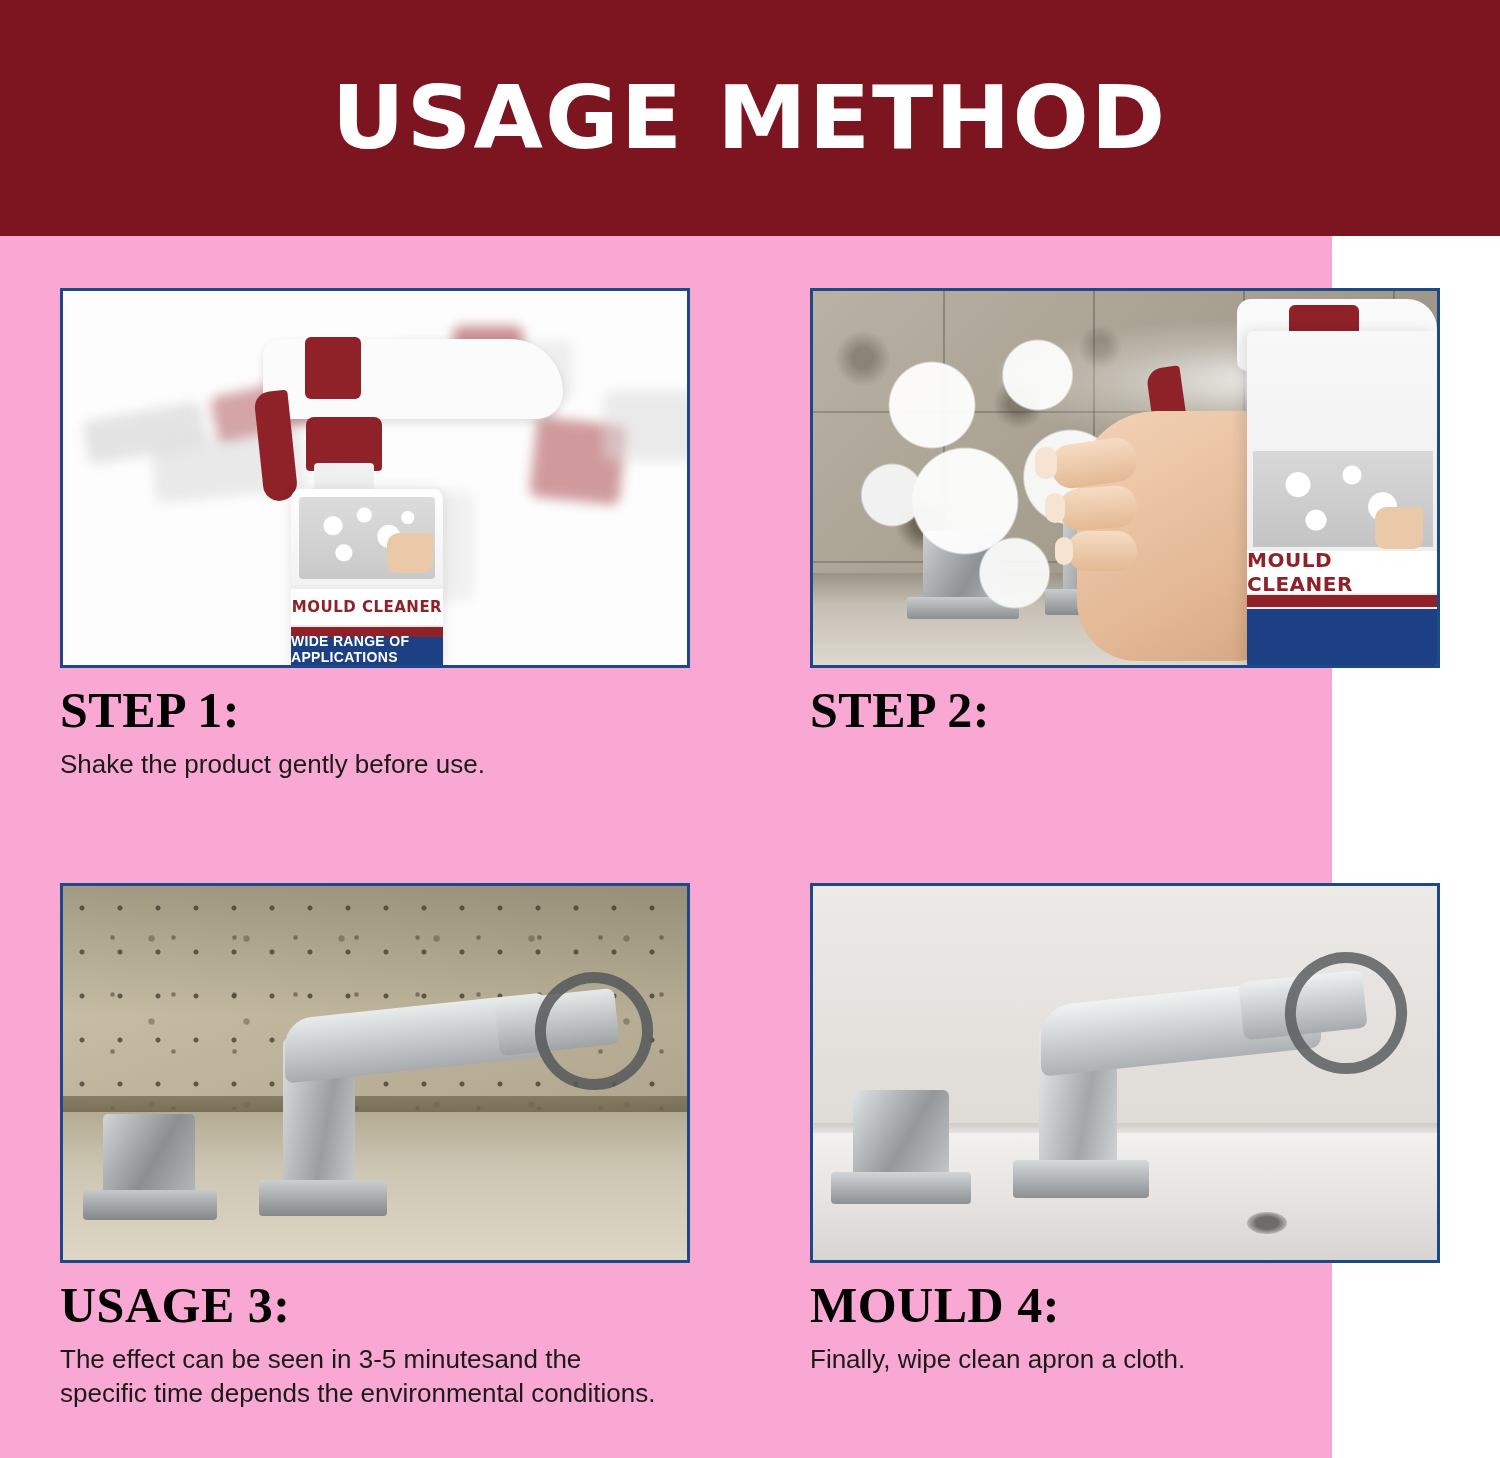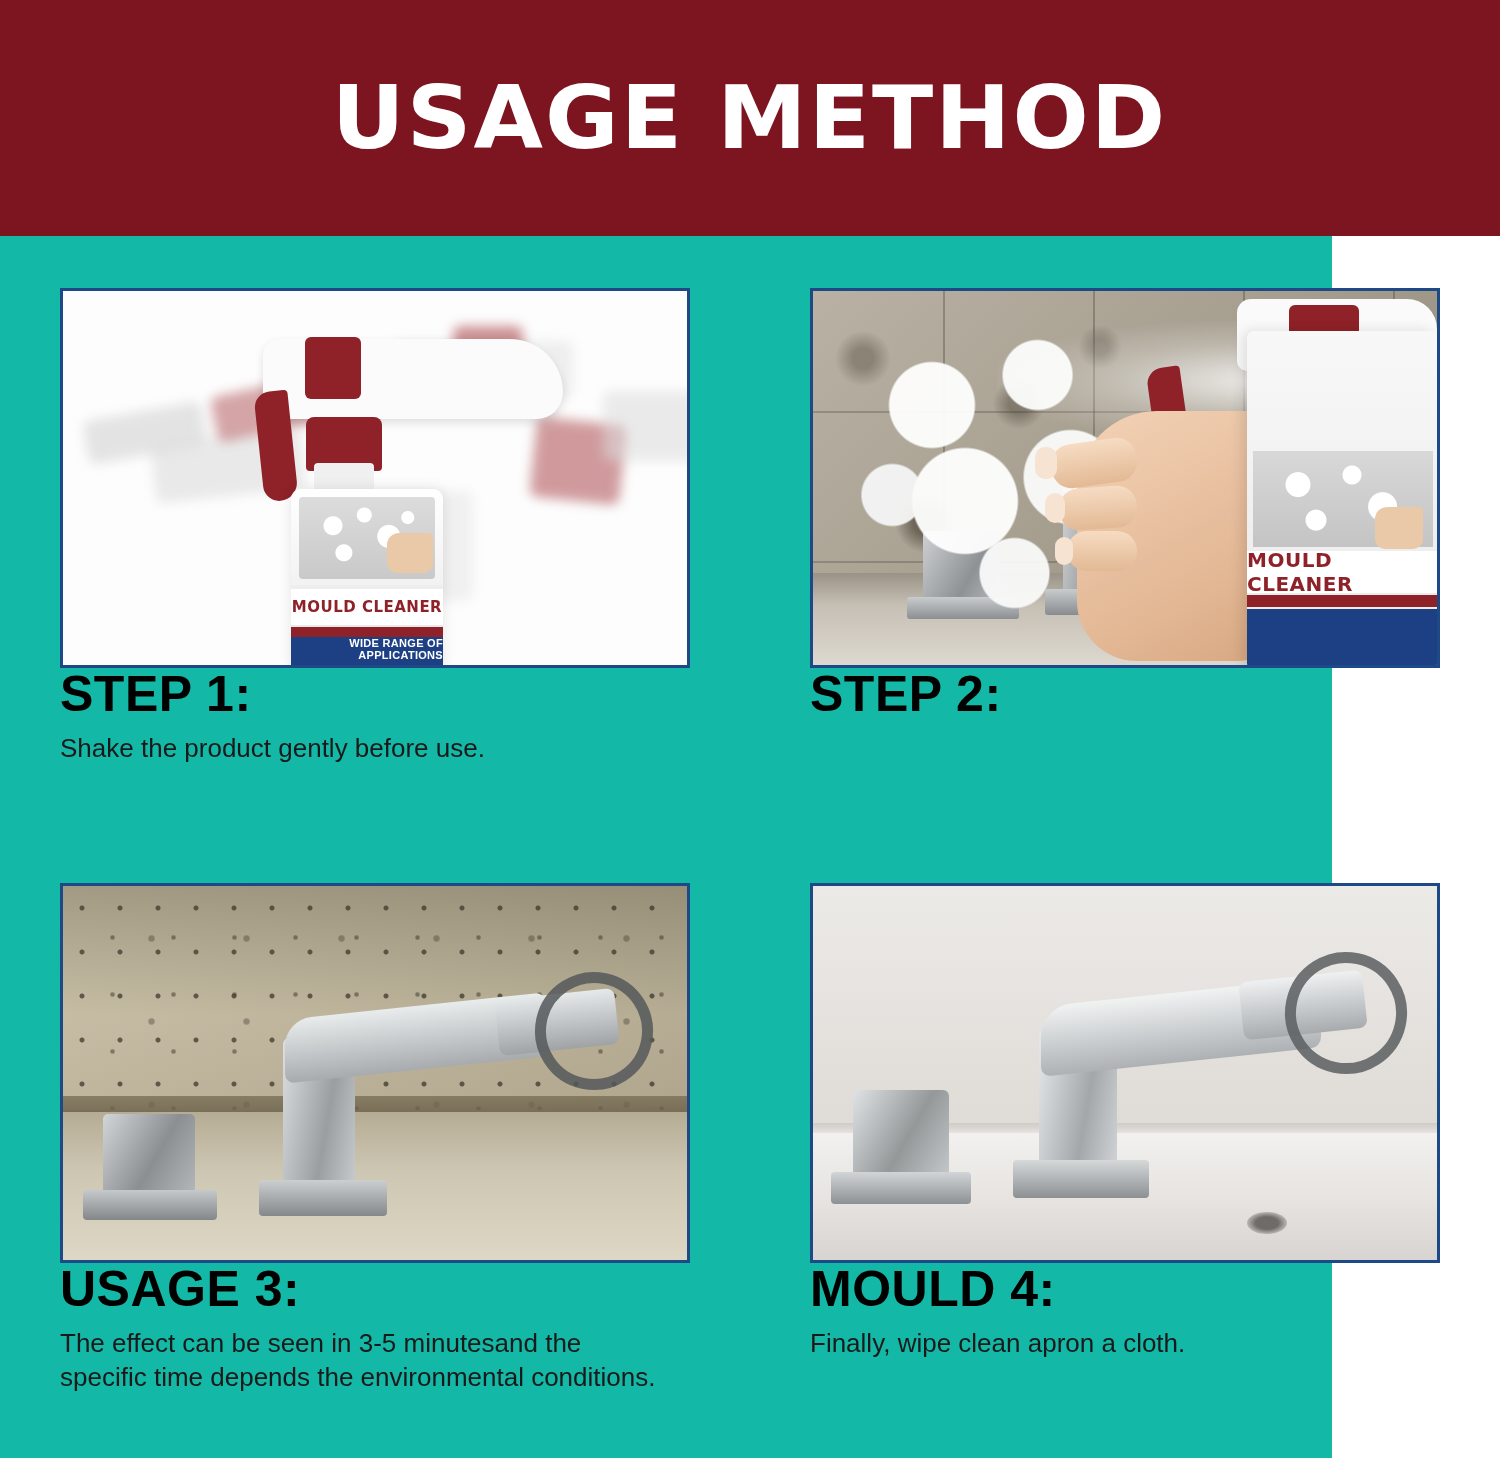--- a/index.html
+++ b/index.html
@@ -11,21 +11,21 @@
     height: 1458px;
     background: #ffffff;
     font-family: "Liberation Sans", sans-serif;
     overflow: hidden;
   }
 
   .page {
     position: relative;
     width: 1332px;
     height: 1458px;
-    background: #14b8a6;
+    background: #f9a8d4;
     box-sizing: border-box;
   }
 
   
   .banner {
     position: absolute;
     left: 0;
     top: 0;
     width: 1500px;
     height: 236px;
@@ -69,24 +69,25 @@
     position: relative;
     width: 100%;
     height: 380px;
     border: 3px solid #1d4a86;
     box-sizing: border-box;
     overflow: hidden;
     background: #e8e8e8;
   }
 
   .step-label {
-    font-family: Liberation Sans, sans-serif;
+    font-family: Liberation Serif, serif;
     font-weight: bold;
     font-size: 50px;
     color: #000000;
+    margin-top: 16px;
     line-height: 1.05;
     letter-spacing: 0.5px;
   }
 
   .step-desc {
     font-family: "Liberation Sans", sans-serif;
     font-size: 26px;
     color: #1a1a1a;
     line-height: 1.32;
     margin-top: 10px;
@@ -186,21 +187,21 @@
     font-family: "DejaVu Sans", sans-serif;
   }
   .p1 .label-stripe {
     position: absolute; left: 0; top: 138px; width: 100%; height: 10px; background: #8f2128;
   }
   .p1 .label-blue {
     position: absolute; left: 0; bottom: 0; width: 100%; height: 34px;
     background: #1d3f84; color: #fff;
     display: flex; flex-direction: column; align-items: center; justify-content: center;
   }
-  .p1 .label-blue .l1 { font-size: 11px; font-weight: bold; letter-spacing: .3px; text-align: right; }
+  .p1 .label-blue .l1 { font-size: 14px; font-weight: bold; letter-spacing: .3px; }
   .p1 .label-blue .l2 { font-size: 7px; margin-top: 3px; opacity: .92; }
 
   
   .p2 { background: linear-gradient(135deg,#b9b2a4 0%, #a79f90 45%, #8e8678 100%); }
   .p2 .tilegrid {
     position: absolute; inset: 0;
     background-image:
       linear-gradient(to right, rgba(70,64,56,.35) 2px, transparent 2px),
       linear-gradient(to bottom, rgba(70,64,56,.30) 2px, transparent 2px);
     background-size: 150px 150px;

